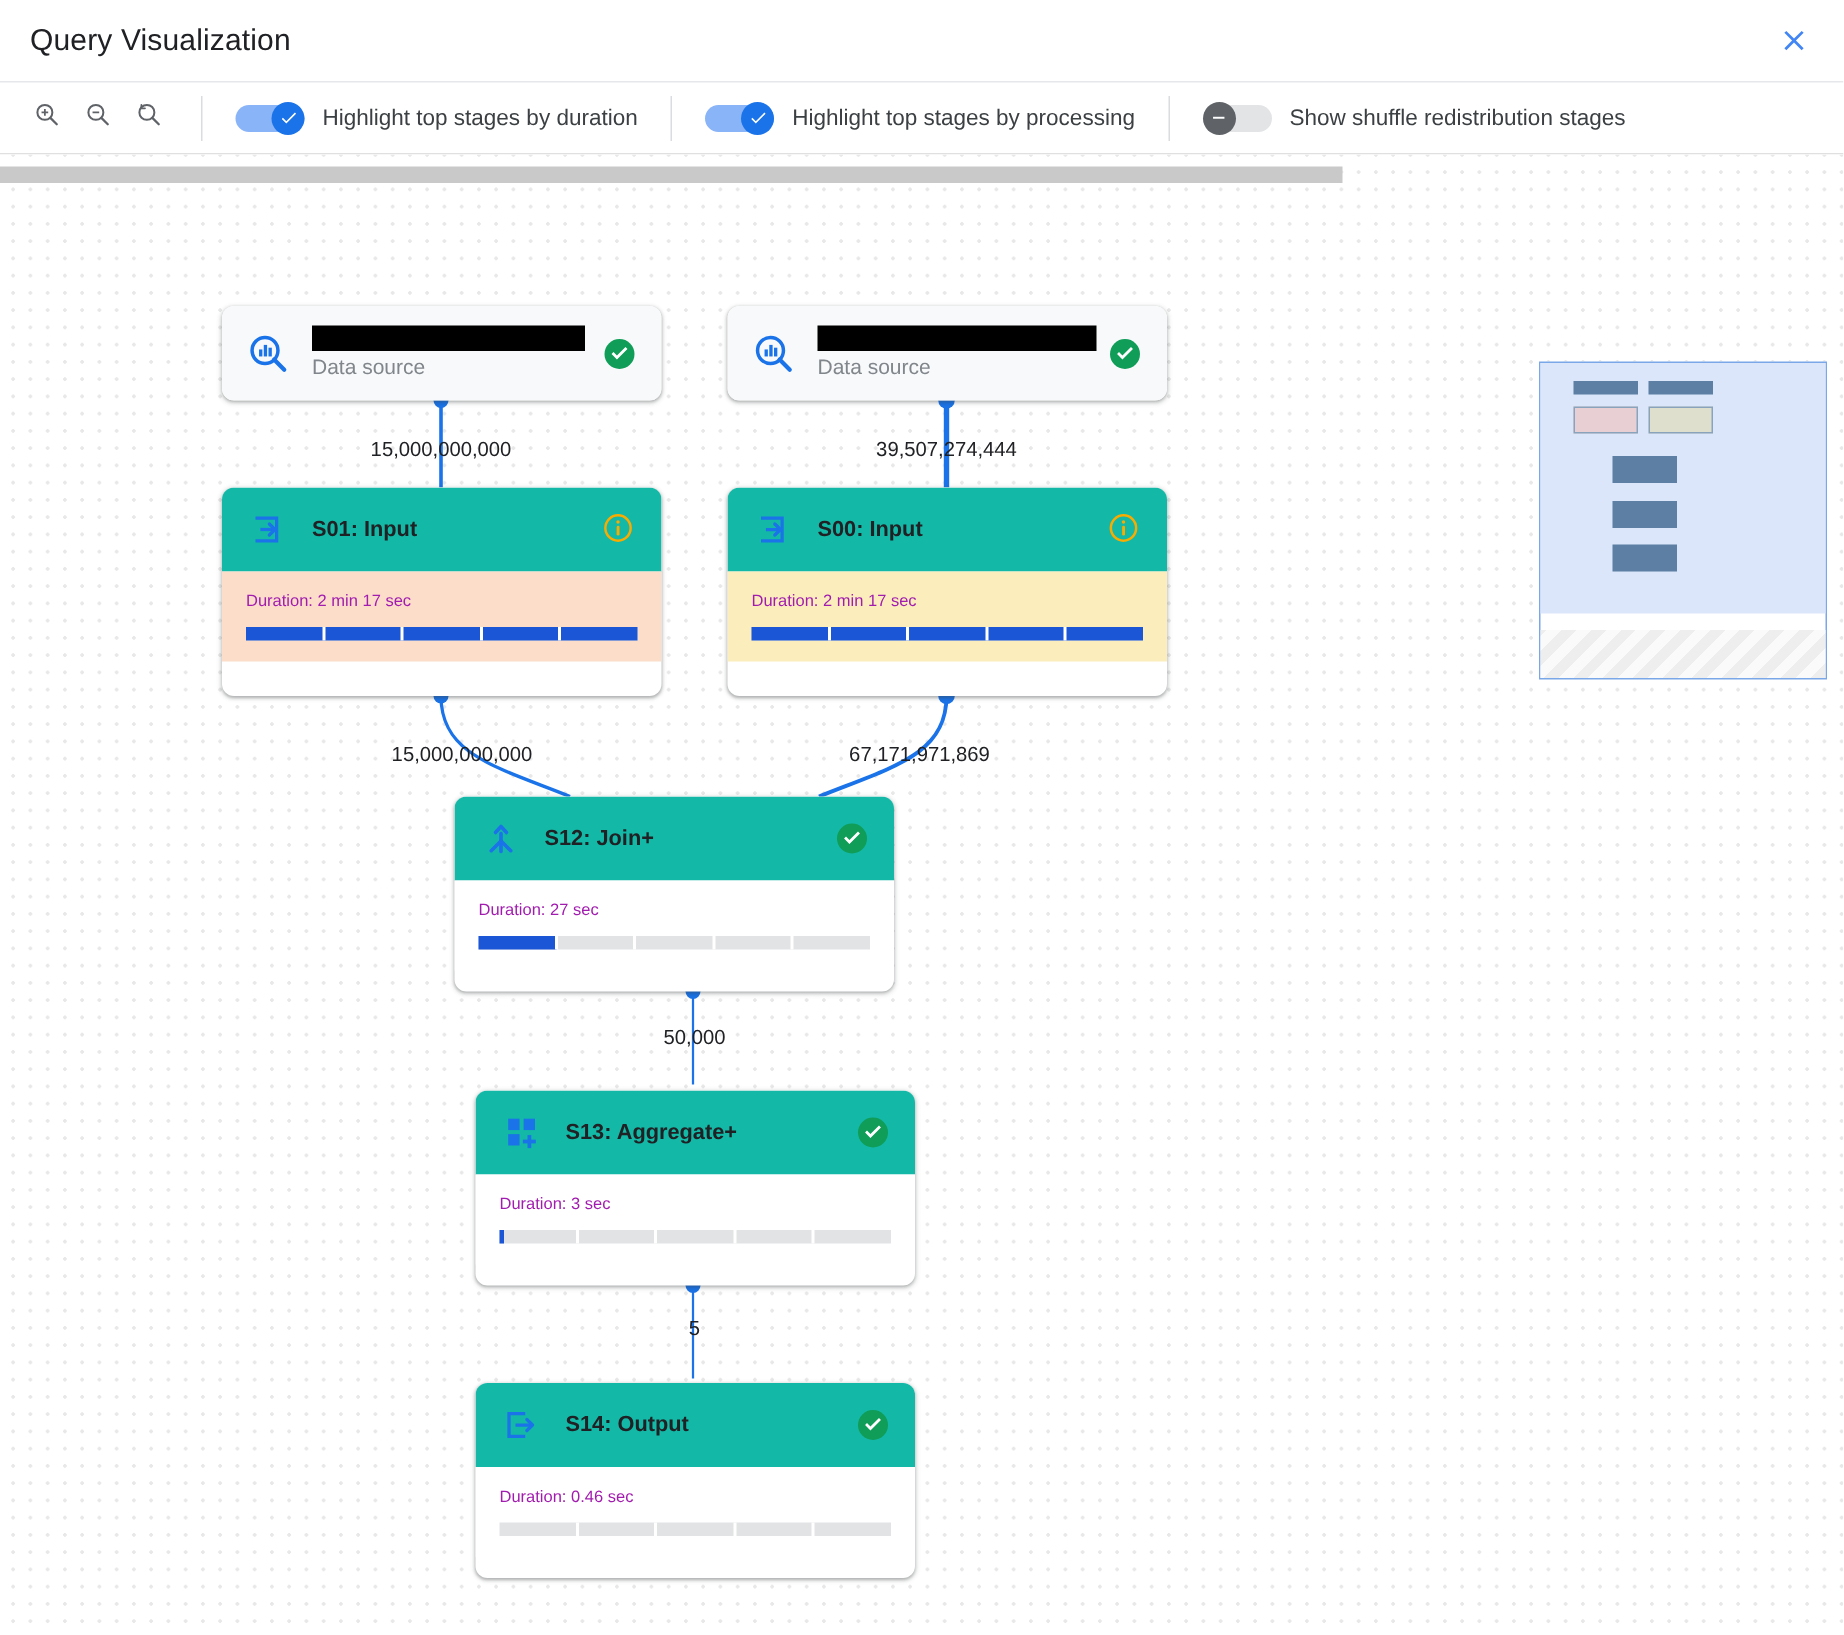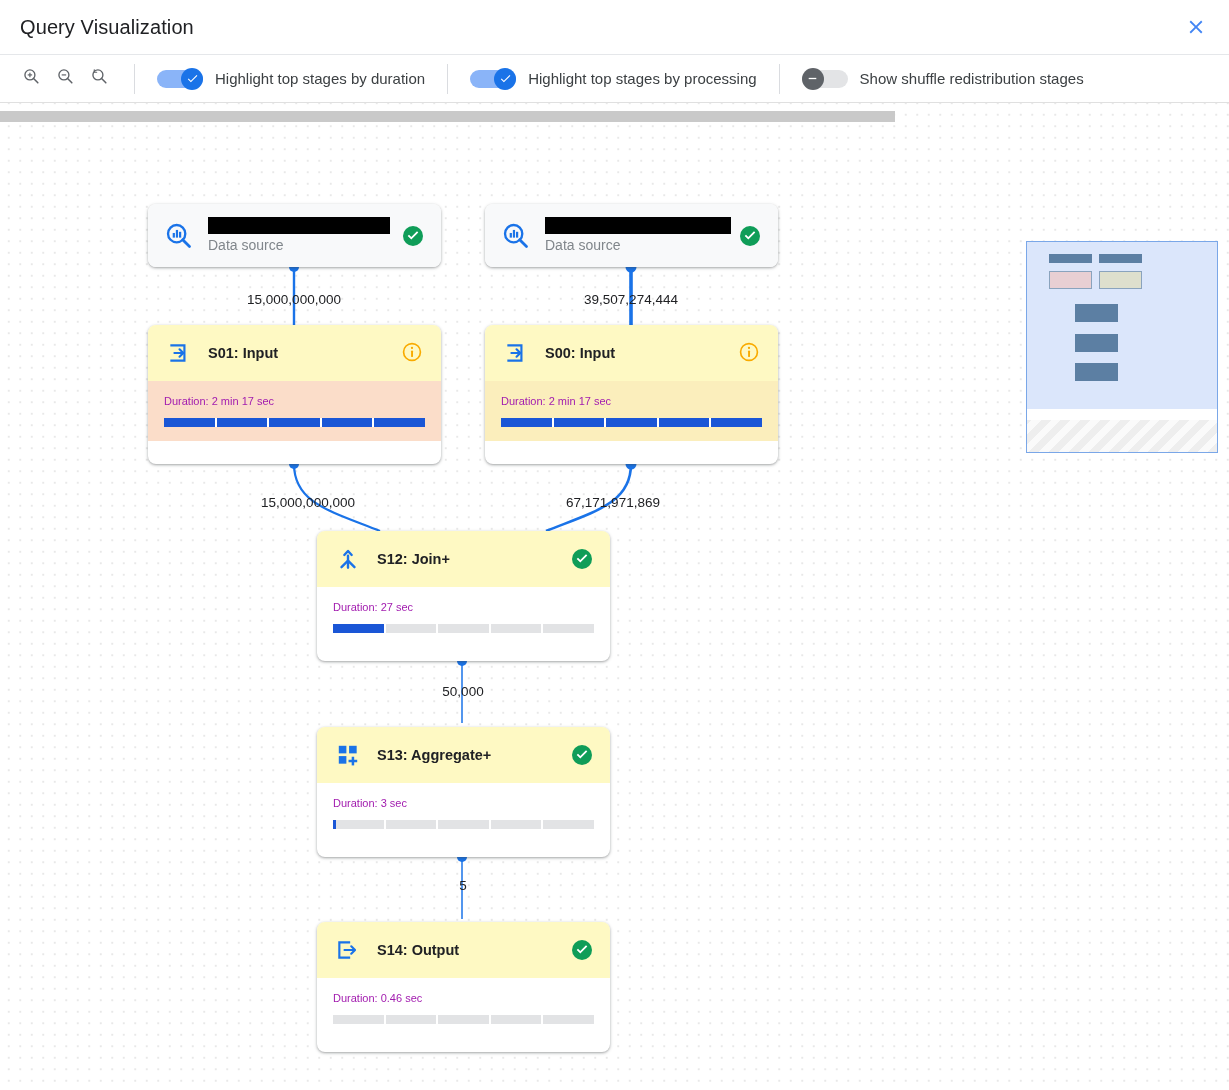--- a/index.html
+++ b/index.html
@@ -128,21 +128,21 @@
     border-radius: 8px;
     background: #ffffff;
     box-shadow: 0 1px 2px rgba(60,64,67,.30), 0 1px 3px 1px rgba(60,64,67,.15);
     overflow: hidden;
     cursor: pointer;
   }
   .node-head {
     display: flex; align-items: center;
     padding: 0 16px;
     height: 56px;
-    background: #fef9c3;
+    background: #14b8a6;
   }
   .node.datasource .node-head { height: 100%; background: #f8f9fa; }
   .node-icon {
     width: 30px; height: 30px;
     flex: 0 0 auto;
     display: flex; align-items: center; justify-content: center;
     margin-right: 14px;
   }
   .node-title {
     flex: 1 1 auto;
@@ -455,21 +455,21 @@
       <div class="bar">
         <div class="bar-fill" style="width:100%;"></div>
         <div class="segdiv" style="left:calc(20% - 1px);"></div>
         <div class="segdiv" style="left:calc(40% - 1px);"></div>
         <div class="segdiv" style="left:calc(60% - 1px);"></div>
         <div class="segdiv" style="left:calc(80% - 1px);"></div>
       </div>
     </div>
   </div>
 
-  <div class="node" style="left:317px; top:428px; width:293px; height:130px;">
+  <div class="node" style="left:303px; top:428px; width:293px; height:130px;">
     <div class="node-head">
       <span class="node-icon">
         <svg width="26" height="26" viewBox="0 0 24 24">
           <path d="M12 20 L12 9" stroke="#1a73e8" stroke-width="2.2" stroke-linecap="round" fill="none"></path>
           <path d="M12 13.5 L6 19.5 M12 13.5 L18 19.5" stroke="#1a73e8" stroke-width="2.2" stroke-linecap="round" fill="none"></path>
           <path d="M8.6 8.3 L12 4.6 L15.4 8.3" fill="none" stroke="#1a73e8" stroke-width="2.2" stroke-linejoin="round" stroke-linecap="round"></path>
         </svg>
       </span>
       <span class="node-title">S12: Join+</span>
       <span class="status-icon">

